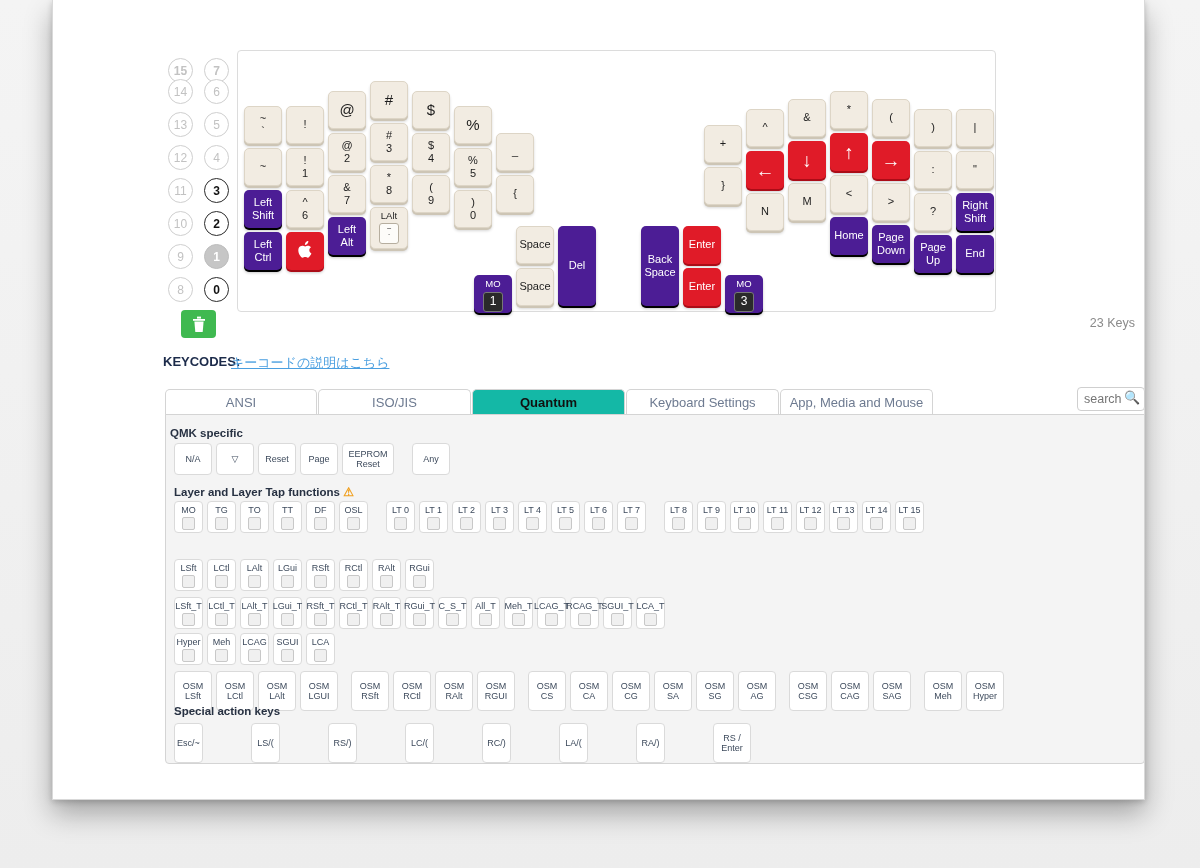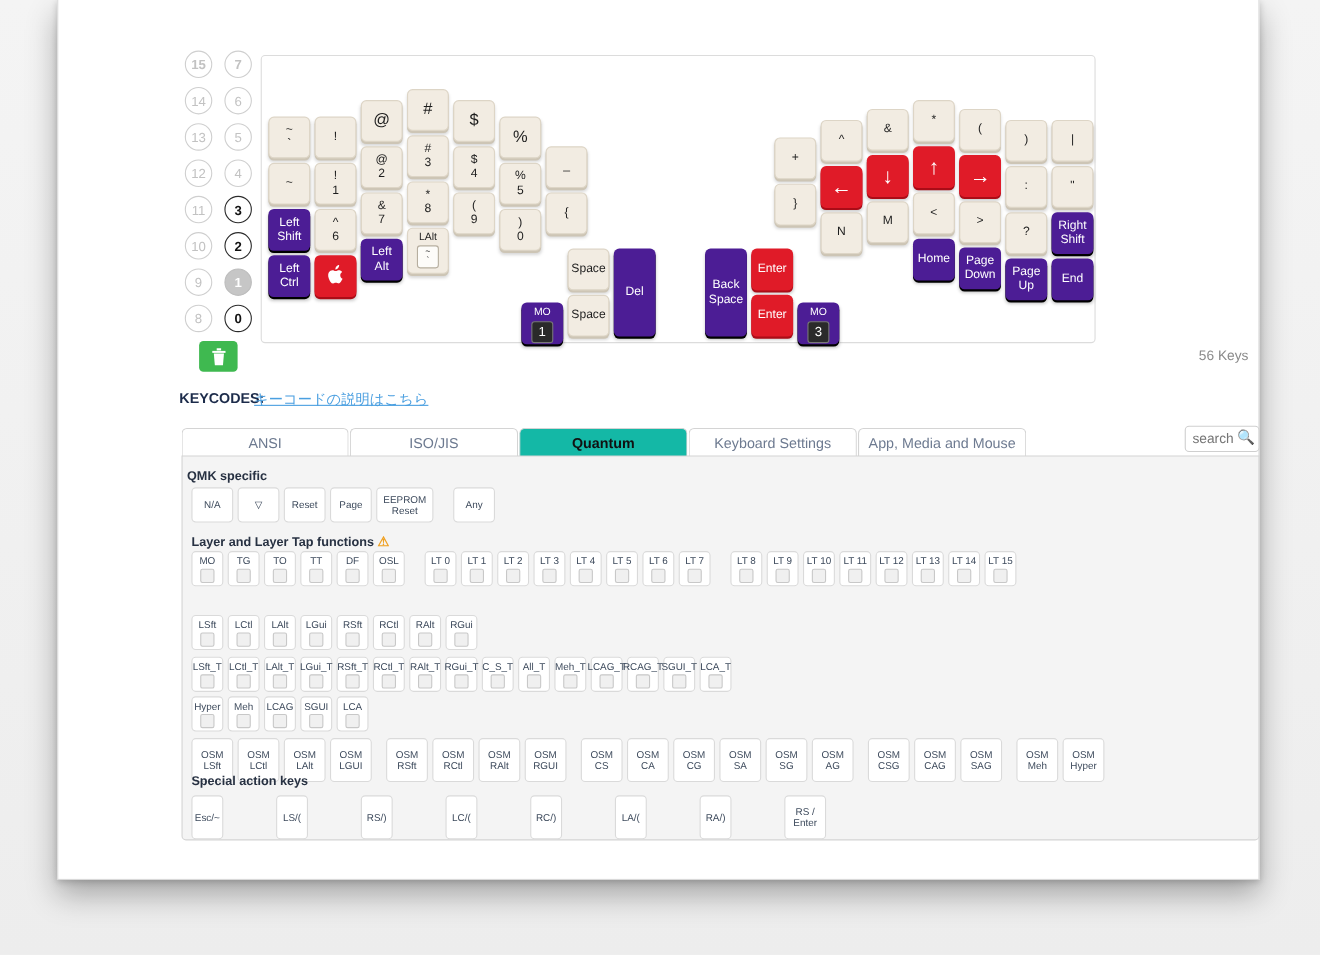--- a/index.html
+++ b/index.html
@@ -152,21 +152,21 @@
 </head>
 <body>
 
 <div class="page-bg"></div>
 
 <div class="window">
   <div class="content">
 
 
     <div class="layers" id="layer-col">
-        <div class="lrow" style="top: 0px; font-weight: bold;">
+        <div class="lrow" style="top: 12px; font-weight: bold;">
           <div class="lcircle left">15</div>
           <div class="lcircle right">7</div>
         </div>
         <div class="lrow" style="top: 33px;">
           <div class="lcircle left">14</div>
           <div class="lcircle right">6</div>
         </div>
         <div class="lrow" style="top: 66px;">
           <div class="lcircle left">13</div>
           <div class="lcircle right">5</div>
@@ -487,21 +487,21 @@
             <span>Page</span>
             <span>Up</span>
           </div>
         </div>
         <div class="k black" style="left: 718px; top: 184px; width: 38px; height: 38px;">
           <div class="two">
             <span>End</span>
           </div>
         </div>
       </div>
-    <div class="keycount">56 Keys</div>
+    <div class="keycount">23 Keys</div>
 
     <div class="kc-head">KEYCODES:</div>
     <a class="kc-link" href="#">キーコードの説明はこちら</a>
 
     <div class="tabs" id="tab-bar">
         <div class="tab" style="left: 615px; width: 153px;">App, Media and Mouse</div>
         <div class="tab" style="left: 461px; width: 153px;">Keyboard Settings</div>
         <div class="tab active" style="left: 307px; width: 153px;">Quantum</div>
         <div class="tab" style="left: 153px; width: 153px;">ISO/JIS</div>
         <div class="tab" style="left: 0px; width: 152px;">ANSI</div>

